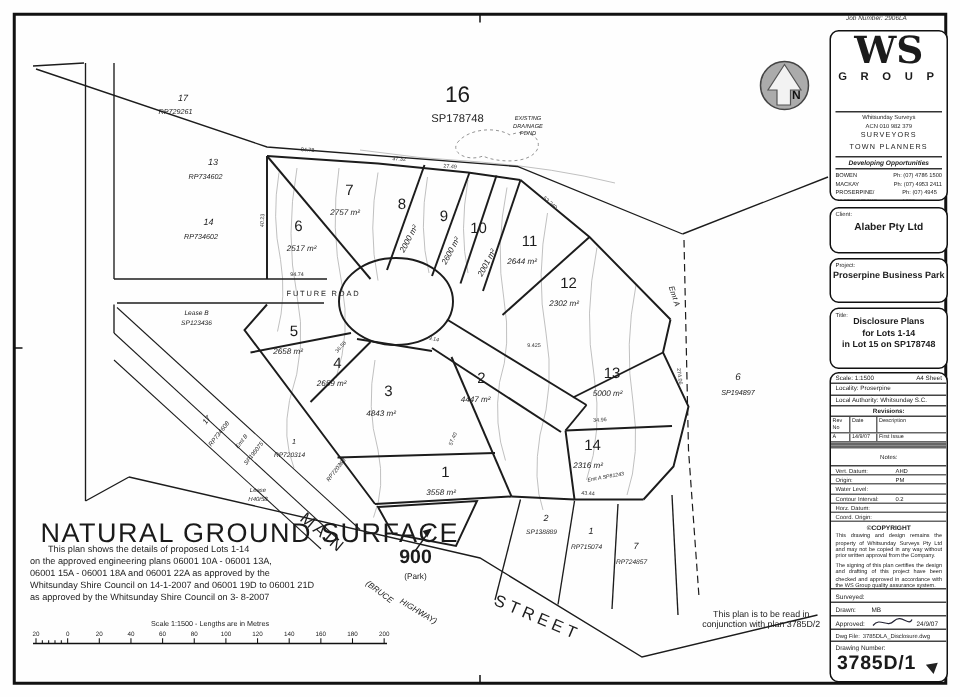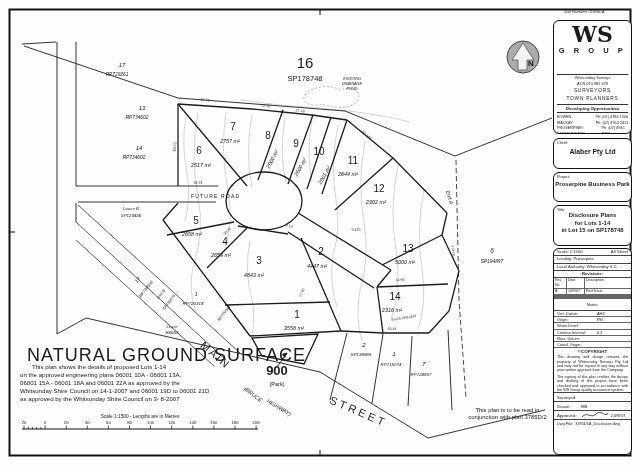--- a/index.html
+++ b/index.html
@@ -11,21 +11,21 @@
   
   #ngs-heading{left:27px;top:345px;font-size:18px;letter-spacing:1px;color:#1a1a1a;}
   #plan-note{left:20px;top:363px;width:232px;font-size:6.1px;line-height:8.1px;color:#222;}
   #plan-note .nl0{text-indent:12px;}
   #conjunction{left:460px;top:407px;width:95px;font-size:5.9px;line-height:7.4px;text-align:center;color:#222;}
   #job-number{left:564px;top:9px;font-size:4.3px;color:#333;font-style:italic;}
   
   .tb{position:absolute;left:553px;width:79px;background:#fff;border:1px solid #111;
       border-radius:6px;box-sizing:border-box;overflow:hidden;}
   .box-logo{top:20px;height:114px;text-align:center;}
-  .ws-big{font-family:"DejaVu Serif",serif;font-weight:bold;font-size:22px;line-height:24px;margin-top:1px;}
+  .ws-big{font-family:"DejaVu Serif",serif;font-weight:bold;font-size:25px;line-height:24px;margin-top:1px;}
   .ws-group{font-size:7.5px;font-weight:bold;letter-spacing:3.5px;border-bottom:0.5px solid #333;padding-bottom:19px;margin:0 3px;}
   .ws-tiny{font-size:3.9px;line-height:4.6px;margin-top:1px;}
   .ws-role{font-size:4.8px;letter-spacing:0.8px;line-height:6px;margin-top:2px;}
   .ws-tag{font-size:4.4px;font-weight:bold;font-style:italic;border-top:0.5px solid #333;border-bottom:0.5px solid #333;margin:2px 3px;padding:1px 0;}
   .ws-contact{display:flex;justify-content:space-between;padding:0 3px;font-size:3.8px;line-height:5.6px;text-align:left;}
   .ws-mail{font-size:3.7px;line-height:4.8px;border-top:0.5px solid #333;margin:1px 3px 0;}
   .ws-web{font-size:3.7px;line-height:5.2px;background:#111;color:#fff;margin:0 3px;}
   .box-client{top:138px;height:31px;}
   .box-project{top:172px;height:30px;}
   .box-title{top:205px;height:41px;}
@@ -408,15 +408,20 @@
         <svg width="28" height="9">
             <path d="M1,6 C6,0 10,8 15,3 S25,7 27,2" stroke="#223" fill="none" stroke-width="0.8"></path>
           </svg>
         <span>24/9/07</span>
       </span>
     </div>
     <div class="dwg-row">
       <span>Dwg File:</span>
       <span>3785DLA_Disclosure.dwg</span>
     </div>
+    <div class="dnum-row">
+      <div class="dnum-label">Drawing Number:</div>
+      <div class="dnum">3785D/1</div>
+      <div class="dnum-arrow"></div>
+    </div>
   </div>
 
 </div>
 
 </body></html>

